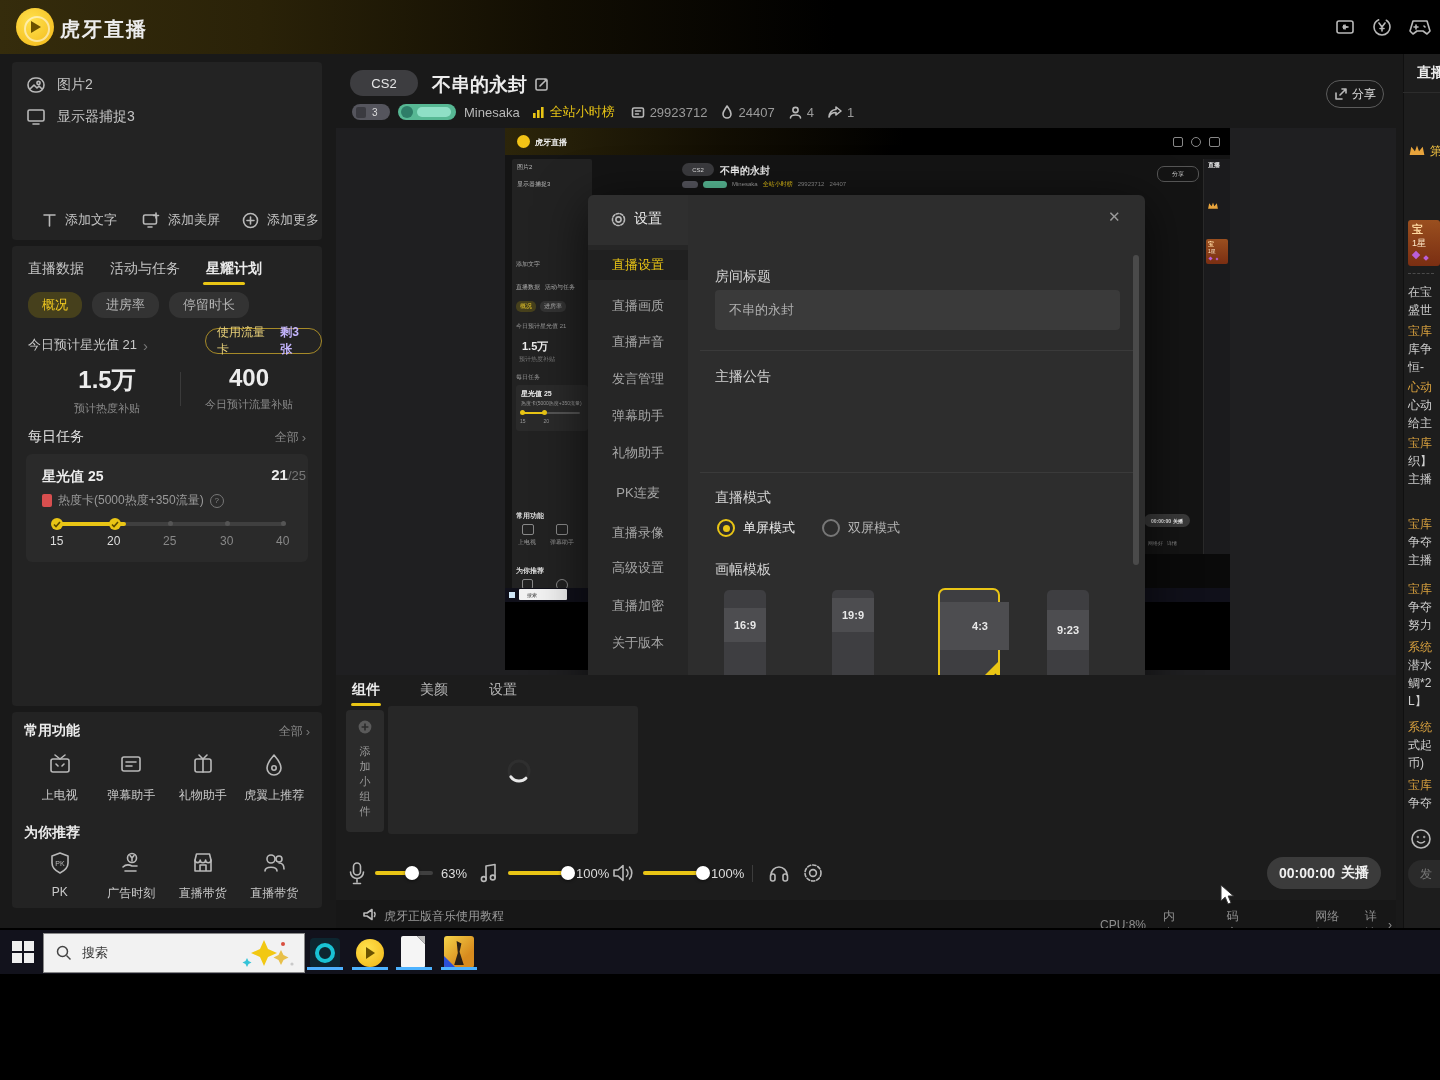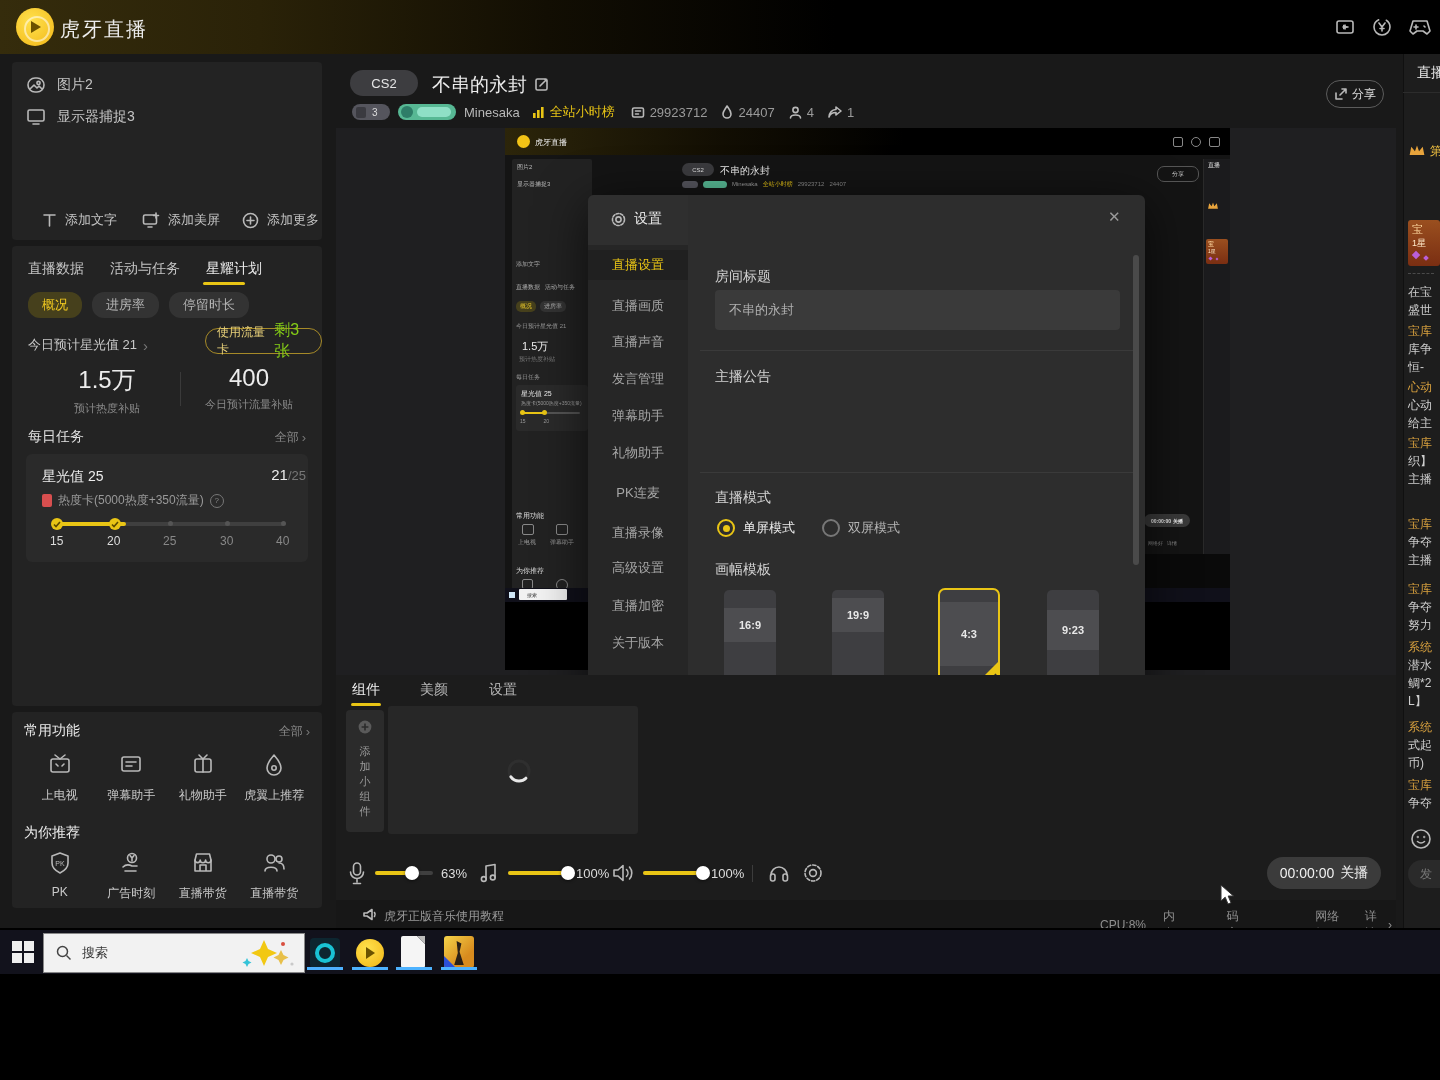--- a/index.html
+++ b/index.html
@@ -2,33 +2,33 @@
 <html><head>
 <meta charset="utf-8">
 <style>
   html,body{margin:0;padding:0;background:#000;}
   body{width:1440px;height:1080px;position:relative;overflow:hidden;
        font-family:"Liberation Sans","DejaVu Sans",sans-serif;color:#ddd;}
   .a{position:absolute;}
   .f{display:flex;align-items:center;}
   .ell{white-space:nowrap;overflow:hidden;}
   .c-w{color:#ececec}.c-g{color:#9a9a9a}.c-dg{color:#777}.c-y{color:#e9c515}.c-lg{color:#c4c4c4}
-  .bold{font-weight:normal}
+  .bold{font-weight:bold}
   .panel{background:#232323;border-radius:4px;}
   .pill{border-radius:12px;padding:4px 14px;font-size:13px;background:#333;color:#b5b5b5;}
   .pill.on{background:#46401c;color:#f0c820;}
   svg{display:block}
   .mi{fill:none;stroke:#b9b9b9;stroke-width:1.6;stroke-linecap:round;stroke-linejoin:round}
   .qicon{width:26px;height:26px;margin:0 auto}
   .qlab{font-size:12px;color:#c9c9c9;text-align:center;margin-top:9px}
   .menu-item{position:absolute;left:0;width:100px;height:30px;line-height:30px;text-align:center;font-size:13px;color:#a6a6a6;cursor:pointer}
   .menu-item.on{color:#e9c515;font-weight:normal;background:#202020}
   .dlg-label{font-size:14px;color:#d2d2d2}
   .dlg-input{background:#3a3a3a;border-radius:4px;font-size:13px;color:#b0b0b0}
-  .tcard{position:absolute;width:52px;height:90px;background:#3e3e41;border-radius:5px}
+  .tcard{position:absolute;width:42px;height:90px;background:#3e3e41;border-radius:5px}
   .tband{position:absolute;left:0;width:100%;background:#4d4d50;display:flex;align-items:center;justify-content:center;font-size:11px;font-weight:bold;color:#e8e8e8}
   .tlab{position:absolute;width:110px;text-align:center;font-size:12px;color:#b0b0b0}
   .track{position:absolute;height:4px;border-radius:2px;background:#3f3f3f}
   .fillb{position:absolute;height:4px;border-radius:2px;background:#e9c515}
   .knob{position:absolute;width:14px;height:14px;border-radius:50%;background:#fff;top:-5px;box-shadow:0 1px 3px rgba(0,0,0,.5)}
   .chat-group{position:absolute;left:1408px;width:30px;font-size:12px;line-height:18px;color:#cfcfcf;white-space:nowrap}
   .chat-group span{display:block}
   .chat-group span:first-child{color:#d9a13e}
   .chat-group.nosender span:first-child{color:#cfcfcf}
   .mtxt{position:absolute;font-size:6px;color:#999;white-space:nowrap}
@@ -127,21 +127,21 @@
       <span class="pill on">概况</span>
       <span class="pill">进房率</span>
       <span class="pill">停留时长</span>
     </div>
     <div class="a f" style="left:16px;top:88px;height:22px;">
       <span style="font-size:13px;color:#c8c8c8;">今日预计星光值 21</span>
       <span class="c-dg" style="font-size:15px;margin-left:6px;">›</span>
     </div>
     <div class="a f" style="left:193px;top:82px;height:24px;border:1px solid #a68a28;border-radius:14px;padding:0 11px;gap:5px;">
       <span style="font-size:12px;color:#ead27a;">使用流量卡</span>
-      <span class="bold" style="font-size:16px;color:#84cc16;">剩3张</span>
+      <span class="bold" style="font-size:12px;color:#c4b5fd;">剩3张</span>
     </div>
     <div class="a" style="left:0;top:118px;width:310px;">
       <div class="a" style="left:30px;top:0;width:130px;text-align:center;">
         <div class="bold c-w" style="font-size:24px;">1.5万</div>
         <div style="font-size:11px;color:#888;margin-top:5px;">预计热度补贴</div>
       </div>
       <div class="a" style="left:168px;top:8px;width:1px;height:34px;background:#3a3a3a;"></div>
       <div class="a" style="left:172px;top:0;width:130px;text-align:center;">
         <div class="bold c-w" style="font-size:24px;">400</div>
         <div style="font-size:11px;color:#888;margin-top:5px;">今日预计流量补贴</div>
@@ -505,21 +505,21 @@
       <div class="tband" style="top:18px;height:34px;">
           <span>16:9</span>
         </div>
     </div>
     <div class="tcard" style="left:244px;top:395px;">
       <div class="tband" style="top:8px;height:34px;">
           <span>19:9</span>
         </div>
     </div>
     <div class="tcard" style="left:350px;top:393px;border:2px solid #e9c515;width:58px;height:92px;border-radius:7px;">
-      <div class="tband" style="top:12px;height:64px;">
+      <div class="tband" style="top:12px;height:48px;padding-left:11px;">
           <span>4:3</span>
         </div>
       <div class="a" style="right:0;bottom:0;width:0;height:0;border-left:20px solid transparent;border-bottom:20px solid #e9c515;"></div>
       <span class="a" style="right:1px;bottom:0;">
           <svg width="10" height="9" viewBox="0 0 10 9">
             <path d="M1 4.5 L4 7.5 L9 1" fill="none" stroke="#2d2d2d" stroke-width="1.8"></path>
           </svg>
         </span>
     </div>
     <div class="tcard" style="left:459px;top:395px;">

